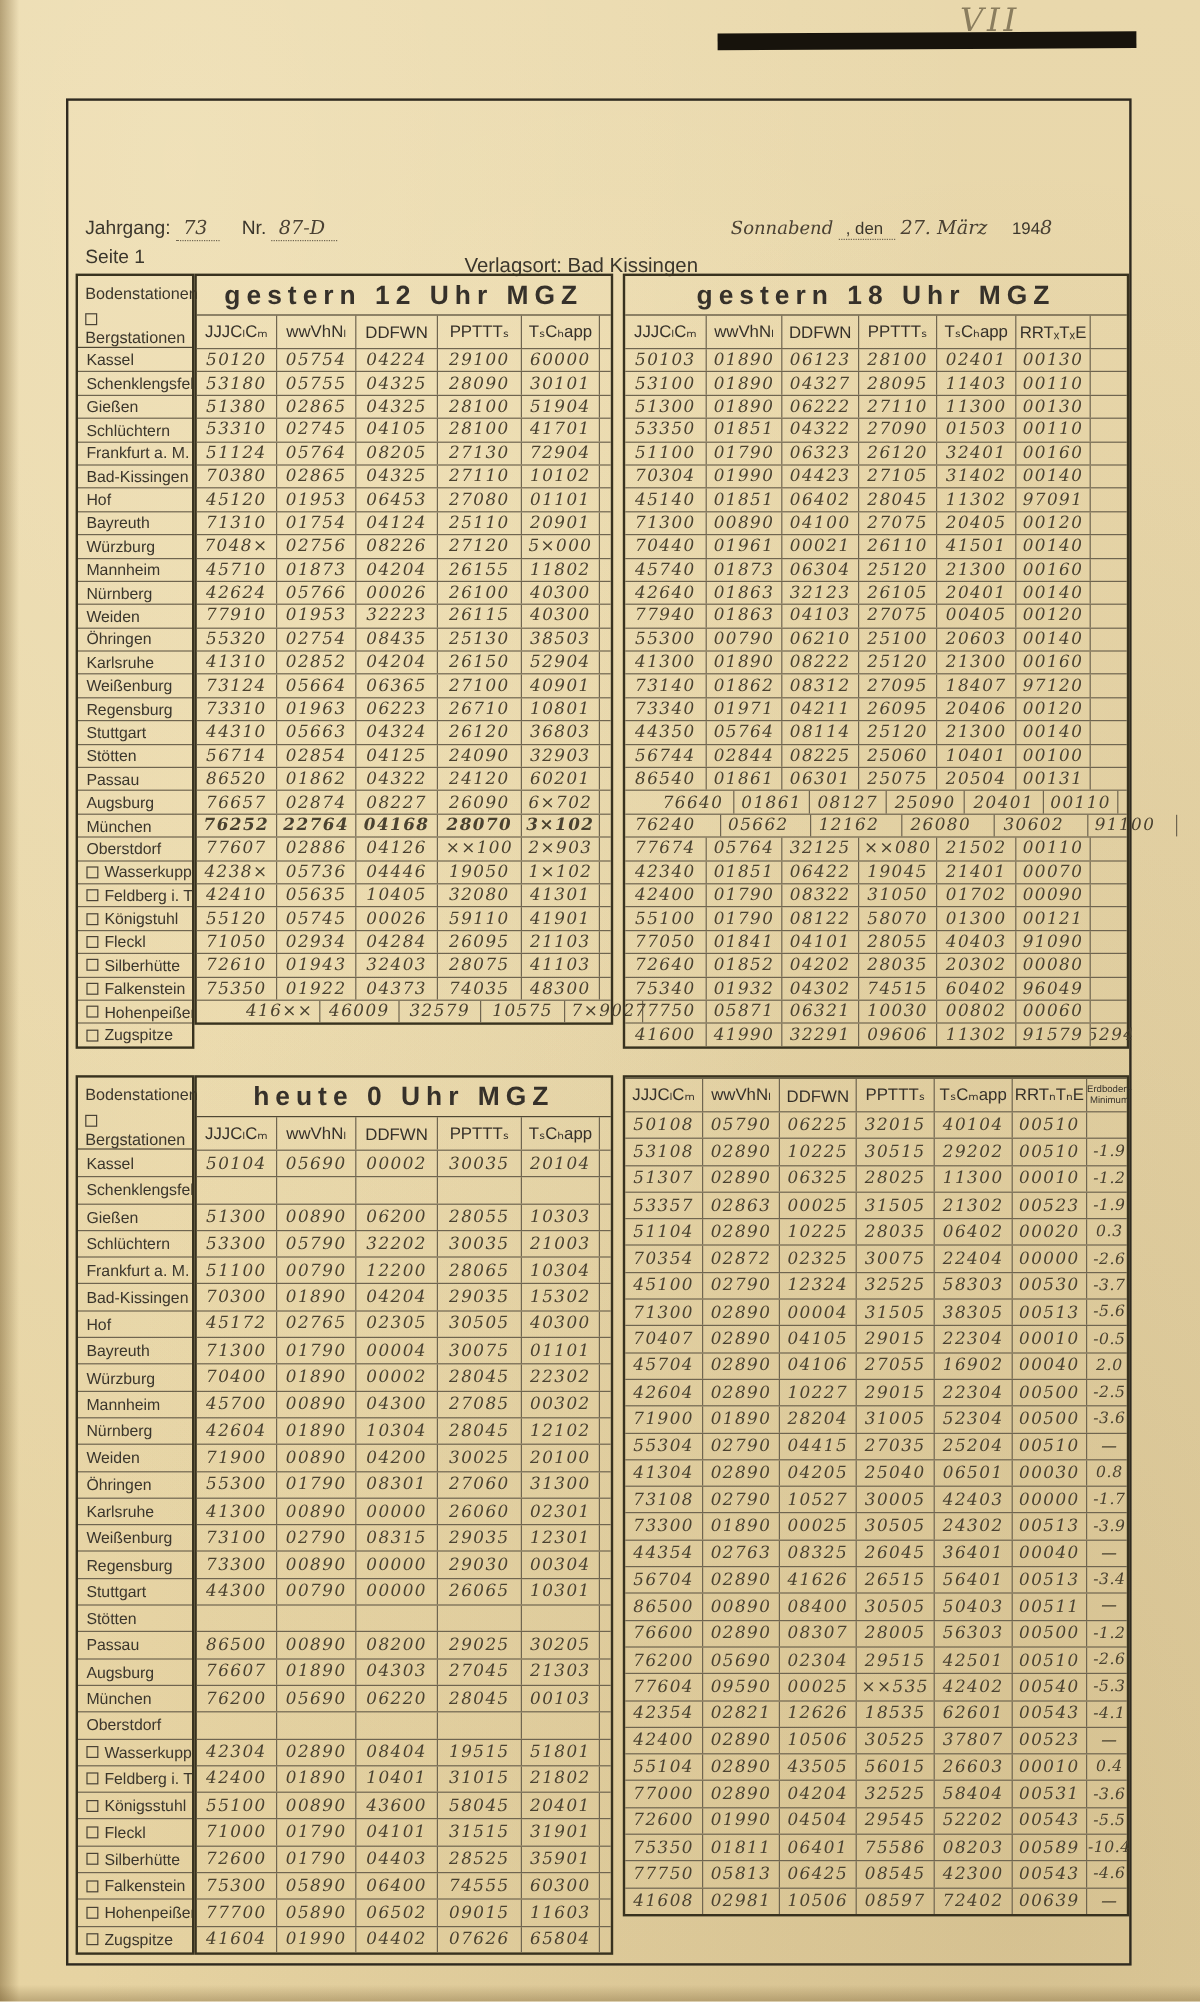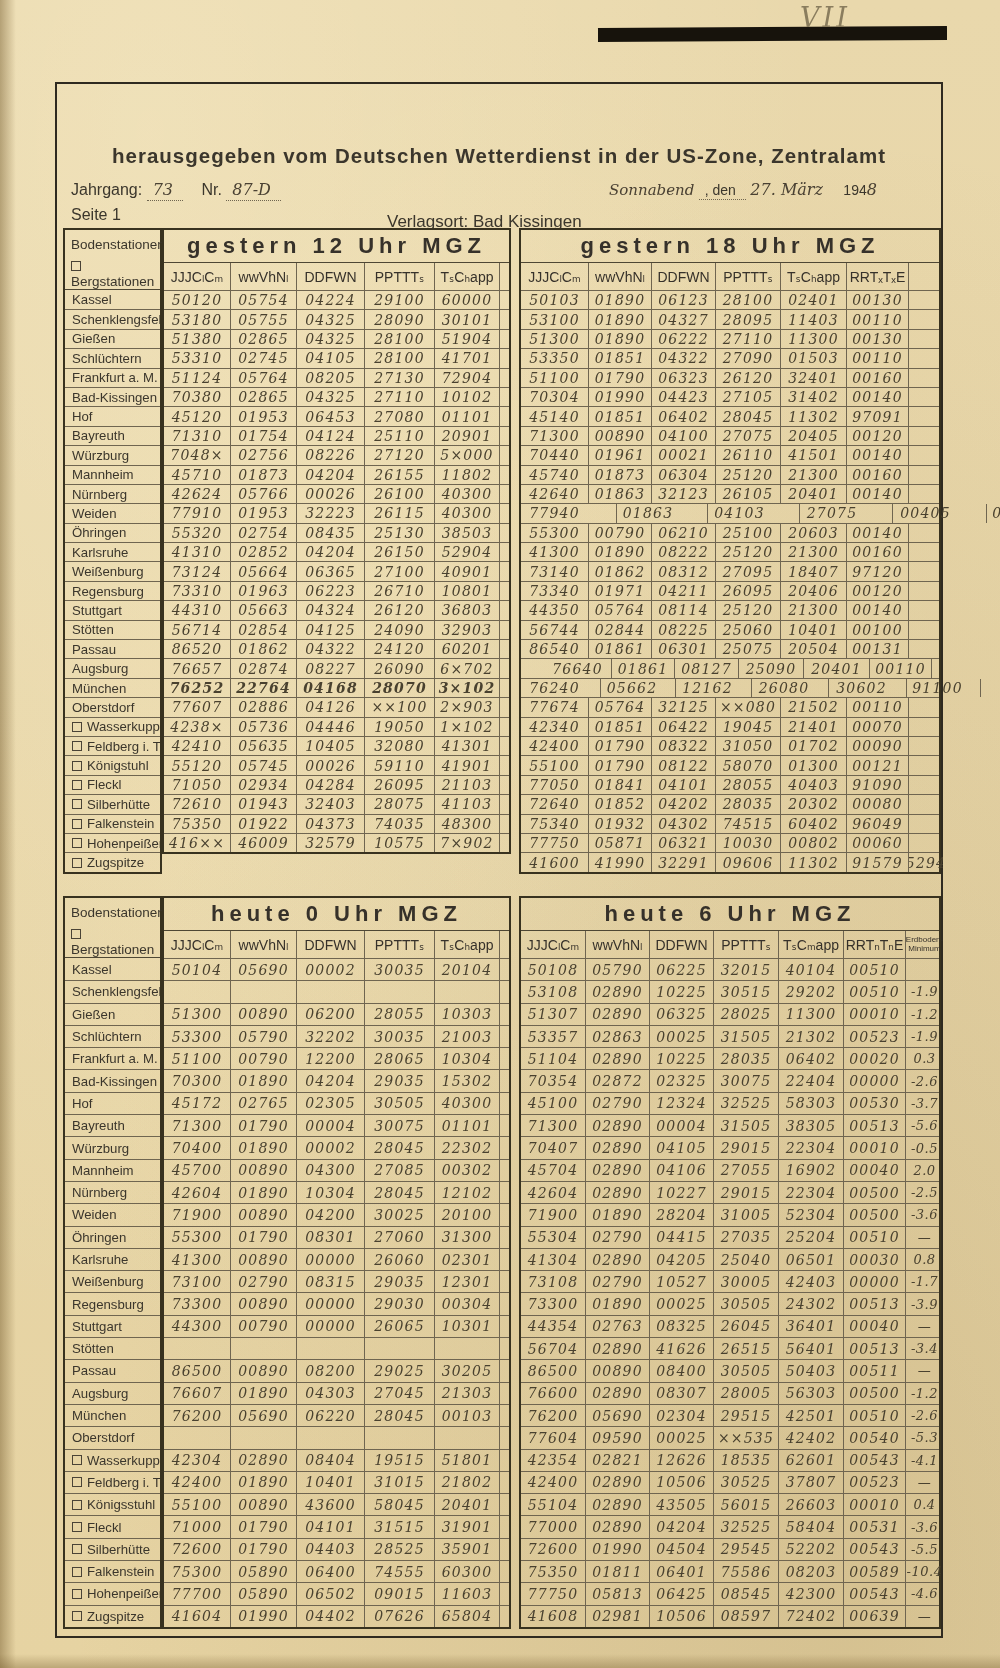--- a/index.html
+++ b/index.html
@@ -65,21 +65,20 @@
 </head>
 <body>
 
 <div class="page">
   <div class="edge-left"></div>
   <div class="edge-bottom"></div>
   <div class="scan-bar"></div>
   <div class="corner-mark">VII</div>
 
   <div class="frame">
-    <div class="subtitle">herausgegeben vom Deutschen Wetterdienst in der US-Zone, Zentralamt</div>
 
     <div class="meta" style="left:14px;top:96px;">
       <span>Jahrgang:</span>
       <span class="hand dotted">73</span>
       <span style="margin-left:14px;">Nr.</span>
       <span class="hand dotted">87-D</span>
     </div>
     <div class="meta" style="left:14px;top:122px;">Seite 1</div>
     <div class="meta" style="left:330px;top:128px;font-size:17px;">Verlagsort: Bad Kissingen</div>
     <div class="meta" style="left:552px;top:96px;">
@@ -421,21 +420,21 @@
             <div class="tcell"></div>
           </div>
           <div class="trow drow" style="grid-template-columns: 66px 66px 68px 70px 65px 14px; height: 19.4px;">
             <div class="tcell c0">75350</div>
             <div class="tcell">01922</div>
             <div class="tcell">04373</div>
             <div class="tcell">74035</div>
             <div class="tcell">48300</div>
             <div class="tcell"></div>
           </div>
-          <div class="trow drow" style="grid-template-columns: 66px 66px 68px 70px 65px 14px; height: 19.4px;">
+          <div class="trow drow" style="grid-template-columns: 66px 66px 68px 70px 65px 14px; height: 19.4px; padding-left: 36px;">
             <div class="tcell c0">416××</div>
             <div class="tcell">46009</div>
             <div class="tcell">32579</div>
             <div class="tcell">10575</div>
             <div class="tcell">7×902</div>
             <div class="tcell"></div>
           </div>
         </div>
         <div class="sect" style="left: 456px; width: 422px;">
           <div class="tbl-title" style="height: 32px;">gestern 18 Uhr MGZ</div>
@@ -540,21 +539,21 @@
           </div>
           <div class="trow drow" style="grid-template-columns: 67px 63px 64px 65px 66px 62px 35px; height: 19.4px;">
             <div class="tcell c0">42640</div>
             <div class="tcell">01863</div>
             <div class="tcell">32123</div>
             <div class="tcell">26105</div>
             <div class="tcell">20401</div>
             <div class="tcell">00140</div>
             <div class="tcell"></div>
           </div>
-          <div class="trow drow" style="grid-template-columns: 67px 63px 64px 65px 66px 62px 35px; height: 19.4px; gap: 28px;">
+          <div class="trow drow" style="grid-template-columns: 67px 63px 64px 65px 66px 62px 35px; height: 19.4px;">
             <div class="tcell c0">77940</div>
             <div class="tcell">01863</div>
             <div class="tcell">04103</div>
             <div class="tcell">27075</div>
             <div class="tcell">00405</div>
             <div class="tcell">00120</div>
             <div class="tcell"></div>
           </div>
           <div class="trow drow" style="grid-template-columns: 67px 63px 64px 65px 66px 62px 35px; height: 19.4px;">
             <div class="tcell c0">55300</div>
@@ -1070,21 +1069,20 @@
           <div class="trow drow" style="grid-template-columns: 66px 66px 68px 70px 65px 14px; height: 22.3px;">
             <div class="tcell c0">41604</div>
             <div class="tcell">01990</div>
             <div class="tcell">04402</div>
             <div class="tcell">07626</div>
             <div class="tcell">65804</div>
             <div class="tcell"></div>
           </div>
         </div>
         <div class="sect" style="left: 456px; width: 422px;">
-          <div class="tbl-title" style="height: 32px;">heute 6 Uhr MGZ</div>
           <div class="trow colhead" style="grid-template-columns: 64px 64px 64px 65px 65px 62px 38px; height: 28px;">
             <div class="tcell c0">JJJCₗCₘ</div>
             <div class="tcell">wwVhNₗ</div>
             <div class="tcell">DDFWN</div>
             <div class="tcell">PPTTTₛ</div>
             <div class="tcell">TₛCₘapp</div>
             <div class="tcell">RRTₙTₙE</div>
             <div class="tcell mini">Erdboden-Minimum</div>
           </div>
           <div class="trow drow" style="grid-template-columns: 64px 64px 64px 65px 65px 62px 38px; height: 22.3px;">

